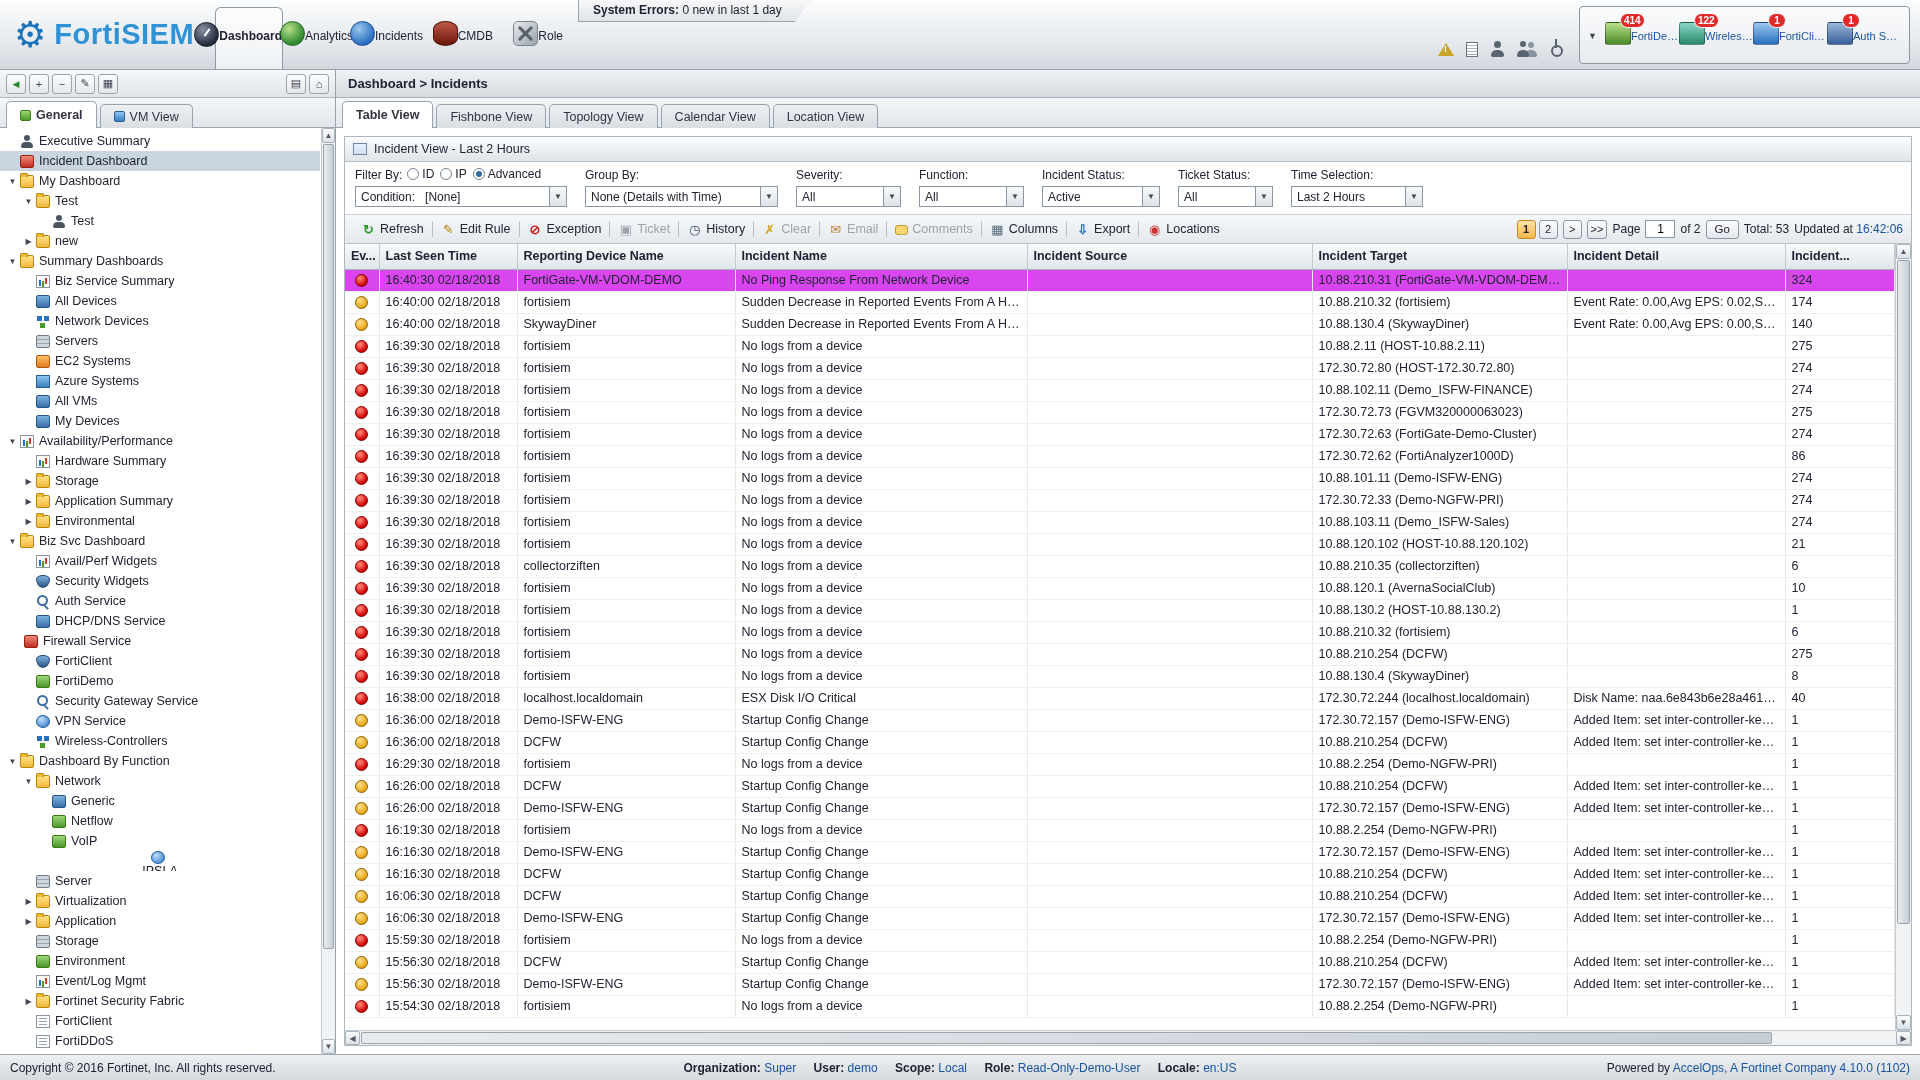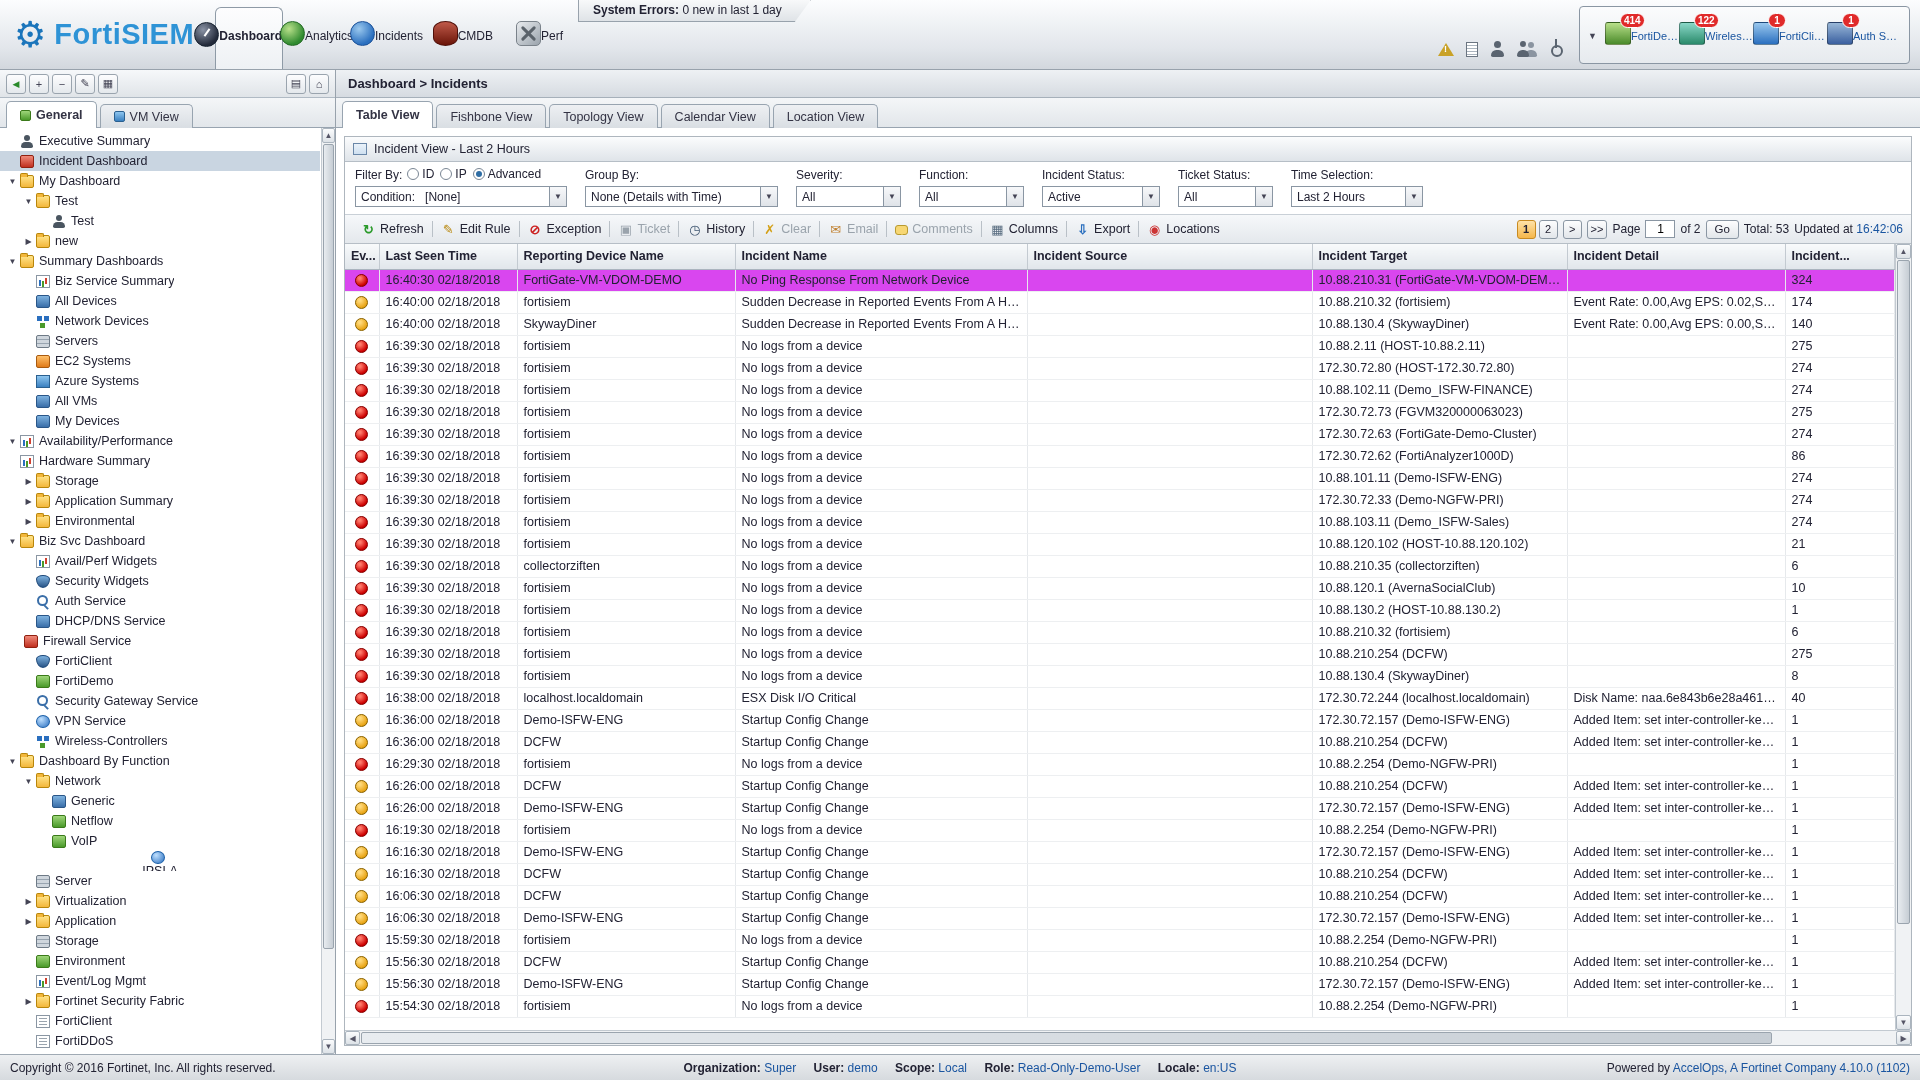--- a/index.html
+++ b/index.html
@@ -182,21 +182,21 @@
         <div class="nav-tab">
           <span class="nico nico-incidents"></span>
           <span class="nav-label">Incidents</span>
         </div>
         <div class="nav-tab">
           <span class="nico nico-cmdb"></span>
           <span class="nav-label">CMDB</span>
         </div>
         <div class="nav-tab">
           <span class="nico nico-admin"></span>
-          <span class="nav-label">Perf</span>
+          <span class="nav-label">Role</span>
         </div>
       </div>
     <div class="sys-err">
       <b>System Errors:</b>
       <span>0 new in last 1 day</span>
     </div>
     <div class="header-right">
       <div class="status-icons" id="status-icons">
           <span class="sico sico-warning"></span>
           <span class="sico sico-report"></span>
@@ -343,21 +343,21 @@
           <div class="tree-item" style="padding-left: 22px;">
             <span class="exp"></span>
             <span class="ti i-device"></span>
             <span class="tree-label">My Devices</span>
           </div>
           <div class="tree-item" style="padding-left: 6px;">
             <span class="exp">▼</span>
             <span class="ti i-chart"></span>
             <span class="tree-label">Availability/Performance</span>
           </div>
-          <div class="tree-item" style="padding-left: 6px;">
+          <div class="tree-item" style="padding-left: 22px;">
             <span class="exp"></span>
             <span class="ti i-chart"></span>
             <span class="tree-label">Hardware Summary</span>
           </div>
           <div class="tree-item" style="padding-left: 22px;">
             <span class="exp">▶</span>
             <span class="ti i-folder"></span>
             <span class="tree-label">Storage</span>
           </div>
           <div class="tree-item" style="padding-left: 22px;">

